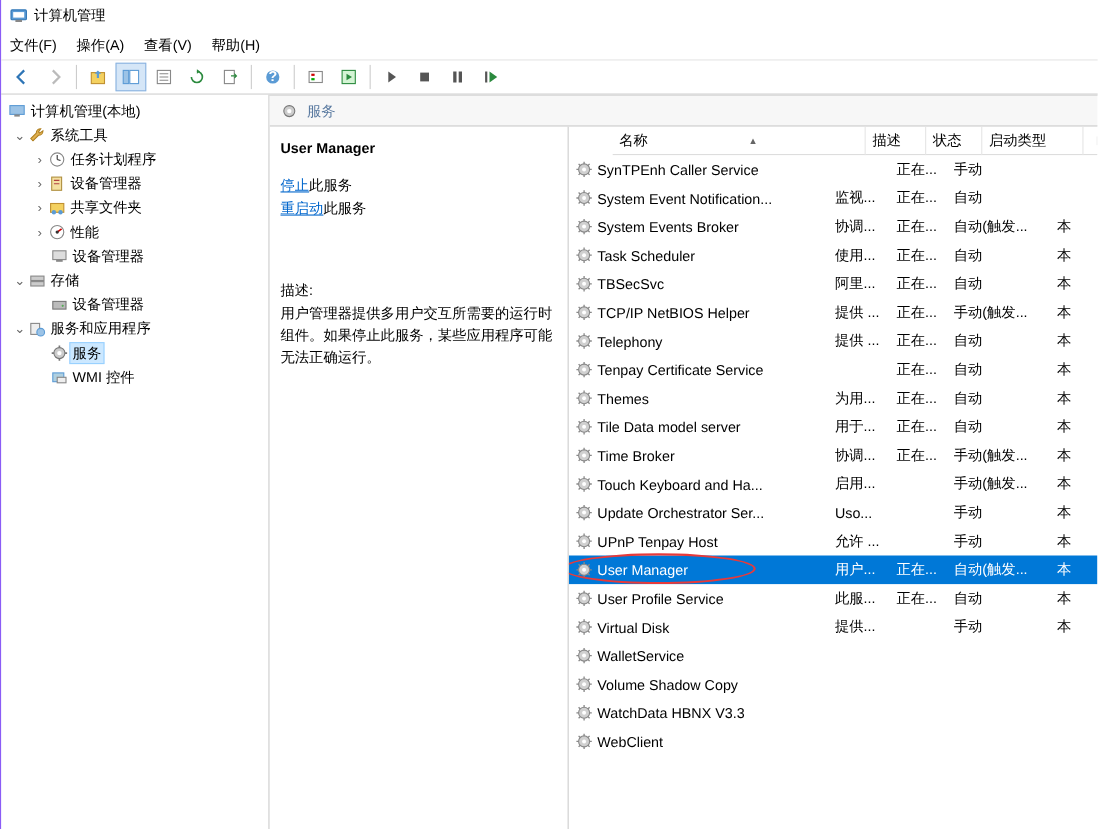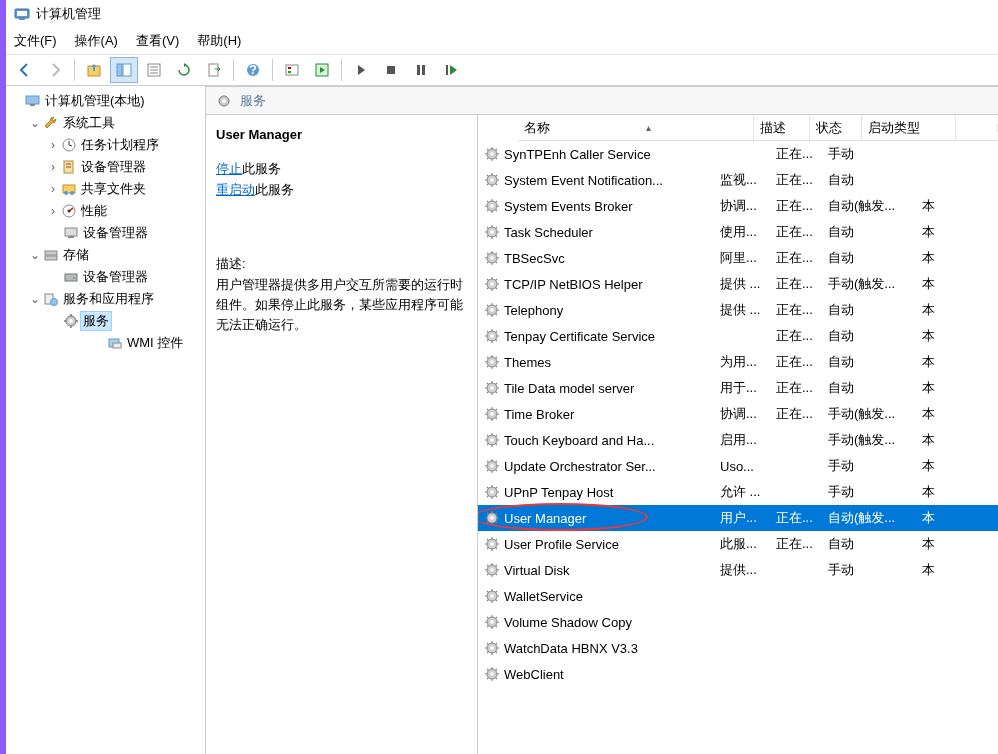--- a/index.html
+++ b/index.html
@@ -1,27 +1,27 @@
 <!DOCTYPE html>
 <html><head>
 <meta charset="utf-8">
 <style>
 * { margin: 0; padding: 0; box-sizing: border-box; font-family: "Microsoft YaHei", "Segoe UI", sans-serif; font-size: 13px; }
 body { background: #fff; color: #000; overflow: hidden; }
-.window { width: 998px; height: 754px; display: flex; flex-direction: column; border-left: 6px solid #8b5cf6; }
+.window { width: 998px; height: 754px; display: flex; flex-direction: column; border-left: 1px solid #8b5cf6; }
 .titlebar { display: flex; align-items: center; padding: 4px 8px; height: 28px; }
 .titlebar .icon { width: 16px; height: 16px; margin-right: 6px; }
 .menubar { display: flex; padding: 2px 8px; gap: 18px; height: 26px; align-items: center; }
 .menubar span { cursor: default; }
 .toolbar { display: flex; align-items: center; padding: 2px 4px; height: 32px; border-top: 1px solid #e5e5e5; border-bottom: 1px solid #d0d0d0; gap: 0; }
 .toolbar .tbtn { width: 28px; height: 26px; display: flex; align-items: center; justify-content: center; border: 1px solid transparent; margin: 0 1px; }
 .toolbar .tbtn.active { border: 1px solid #8cb4e0; background: #d5e6f7; }
 .toolbar .sep { width: 1px; height: 22px; background: #ccc; margin: 0 4px; }
 .content { flex: 1; display: flex; overflow: hidden; }
-.tree { width: 200px; border-right: 1px solid #ccc; padding: 4px 16px; overflow: auto; }
+.tree { width: 244px; border-right: 1px solid #ccc; padding: 4px 4px; overflow: auto; }
 .tree-row { display: flex; align-items: center; height: 22px; padding-left: 4px; white-space: nowrap; }
 .tree-row .tw { width: 14px; text-align: center; color: #666; font-size: 12px; cursor: default; }
 .tree-row .ic { width: 18px; display: flex; align-items: center; justify-content: center; }
 .tree-row .lbl { padding: 1px 3px; }
 .tree-row.selected .lbl { background: #cce8ff; border: 1px solid #99d1ff; padding: 0 2px; }
 .right { flex: 1; display: flex; flex-direction: column; overflow: hidden; border-top: 1px solid #ccc; }
 .right-header { display: flex; align-items: center; padding: 4px 10px; height: 28px; border-bottom: 1px solid #ccc; background: #f7f7f7; color: #5a7aa0; }
 .right-header .gear { margin-right: 8px; }
 .right-body { flex: 1; display: flex; overflow: hidden; justify-content: space-between; }
 .detail-pane { width: 272px; padding: 12px 10px; border-right: 1px solid #ccc; }
@@ -275,21 +275,21 @@
               <g stroke="#777" stroke-width="1.5">
                 <line x1="8" y1="1" x2="8" y2="3"></line>
                 <line x1="8" y1="13" x2="8" y2="15"></line>
                 <line x1="1" y1="8" x2="3" y2="8"></line>
                 <line x1="13" y1="8" x2="15" y2="8"></line>
               </g>
             </svg>
           </span>
         <span class="lbl">服务</span>
       </div>
-      <div class="tree-row" style="padding-left:40px;margin-left:44px;">
+      <div class="tree-row" style="padding-left:40px;">
         <span class="ic">
             <svg width="16" height="16">
               <rect x="2" y="4" width="10" height="8" fill="#b0d0e0" stroke="#5b9bd5"></rect>
               <rect x="6" y="8" width="8" height="5" fill="#eee" stroke="#888"></rect>
             </svg>
           </span>
         <span class="lbl">WMI 控件</span>
       </div>
     </div>
 

